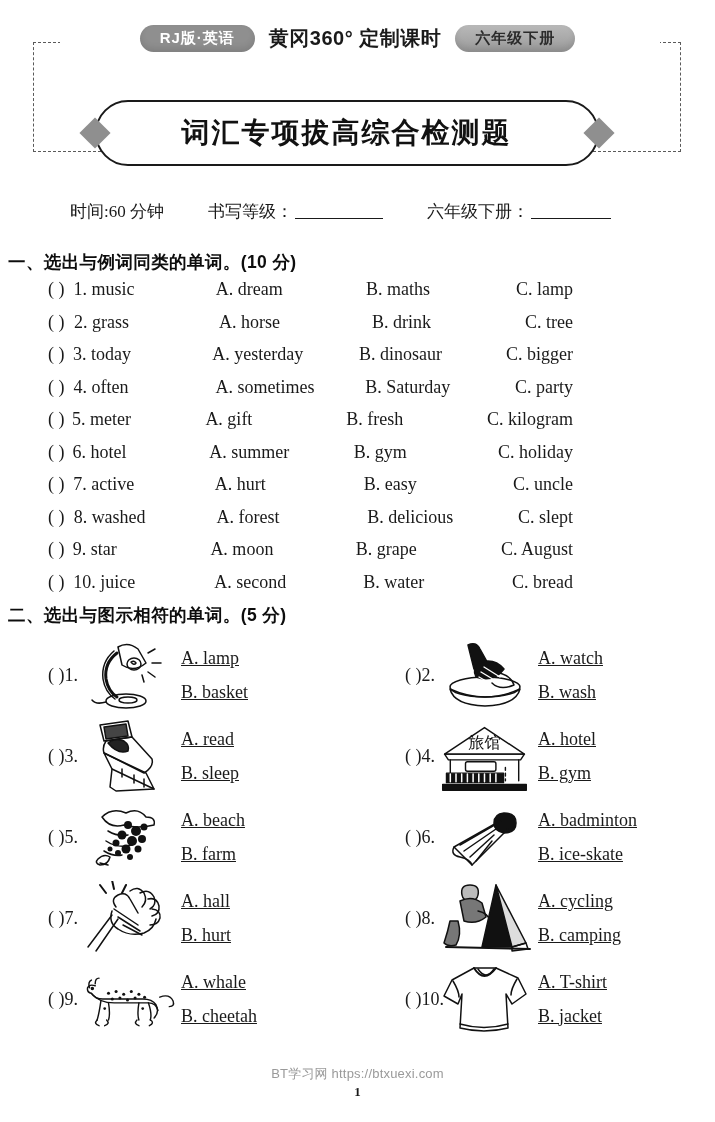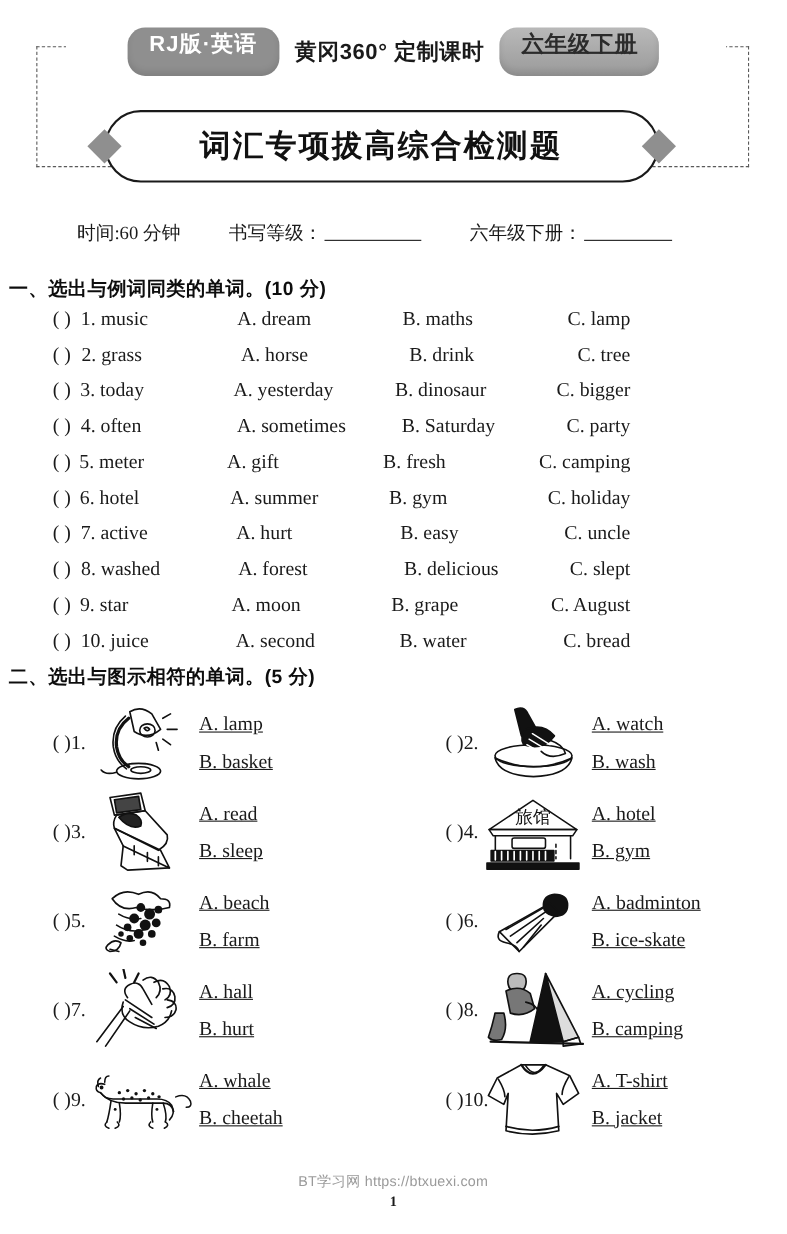--- a/index.html
+++ b/index.html
@@ -21,30 +21,29 @@
     box-sizing:border-box;
   }
   .header-row{
     position:absolute;left:0;top:25px;width:715px;
     display:flex;align-items:center;justify-content:center;gap:10px;
     z-index:4;
   }
   .badge{
     background:#8f8f8f;color:#ffffff;
     border-radius:16px;
-    padding:4px 20px 17px 20px;
+    padding:4px 20px 6px 20px;
     font-family:"Liberation Sans", sans-serif;
-    font-size:20px;font-weight:bold;letter-spacing:1px;
+    font-size:15px;font-weight:bold;letter-spacing:1px;
     line-height:1.15;
     box-shadow:inset 0 -4px 6px rgba(0,0,0,.10);
   }
   .badge.grade{
     background:linear-gradient(#b9b9b9,#9a9a9a);
     color:#2b2b2b;
-    text-decoration:underline;
   }
   .header-mid{
     font-family:"Liberation Sans", sans-serif;
     font-size:20px;font-weight:bold;color:#1a1a1a;
     letter-spacing:.5px;white-space:nowrap;
     padding:0 4px;
   }
   .white-gap{
     position:absolute;top:14px;left:60px;width:600px;height:46px;
     background:#ffffff;z-index:2;
@@ -211,21 +210,21 @@
           <span class="q1-stem">4. often</span>
           <span class="q1-opt">A. sometimes</span>
           <span class="q1-opt">B. Saturday</span>
           <span class="q1-opt last">C. party</span>
         </div>
         <div class="q1-row">
           <span class="q1-paren">(      )</span>
           <span class="q1-stem">5. meter</span>
           <span class="q1-opt">A. gift</span>
           <span class="q1-opt">B. fresh</span>
-          <span class="q1-opt last">C. camping</span>
+          <span class="q1-opt last">C. kilogram</span>
         </div>
         <div class="q1-row">
           <span class="q1-paren">(      )</span>
           <span class="q1-stem">6. hotel</span>
           <span class="q1-opt">A. summer</span>
           <span class="q1-opt">B. gym</span>
           <span class="q1-opt last">C. holiday</span>
         </div>
         <div class="q1-row">
           <span class="q1-paren">(      )</span>

